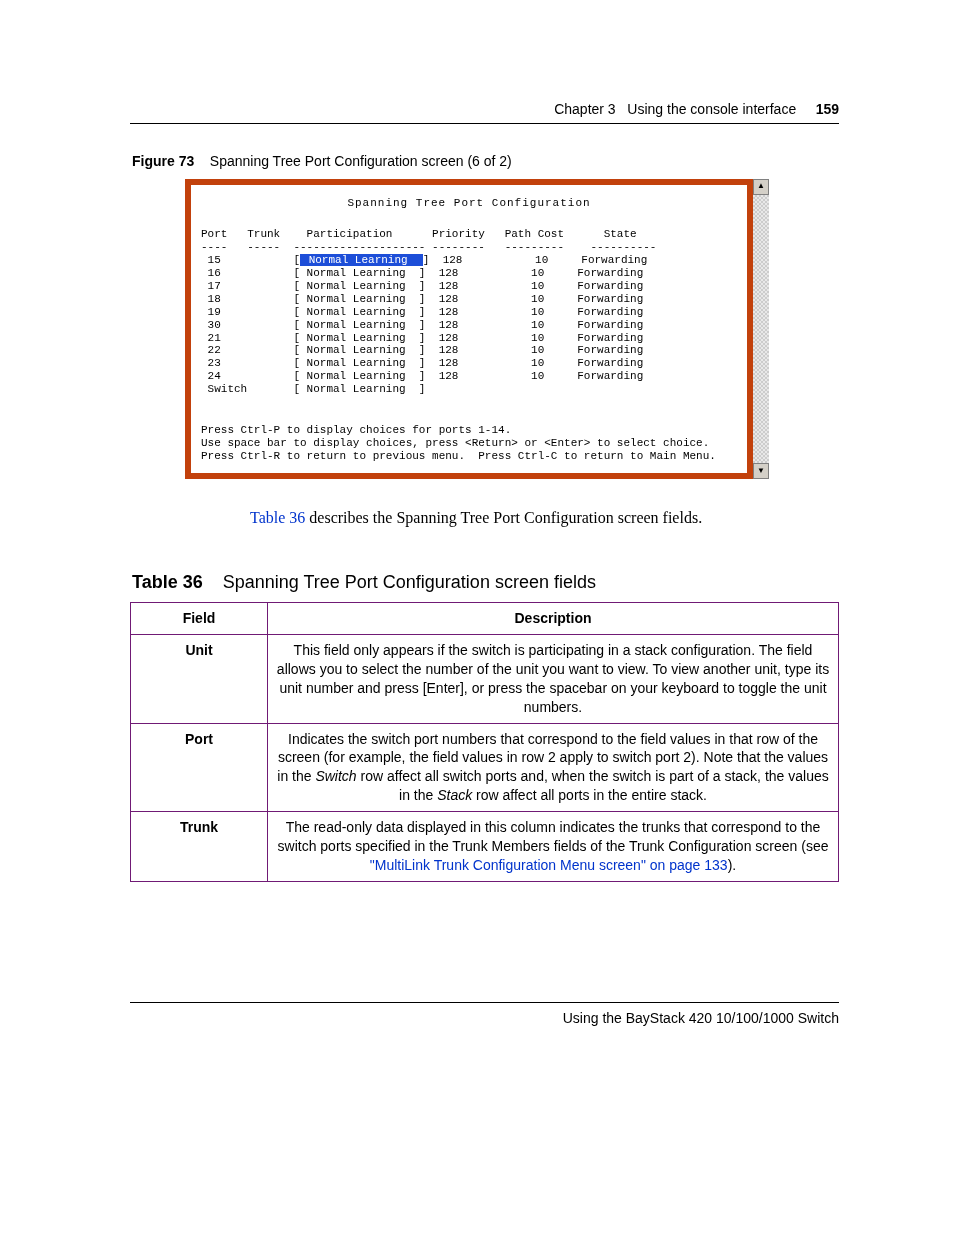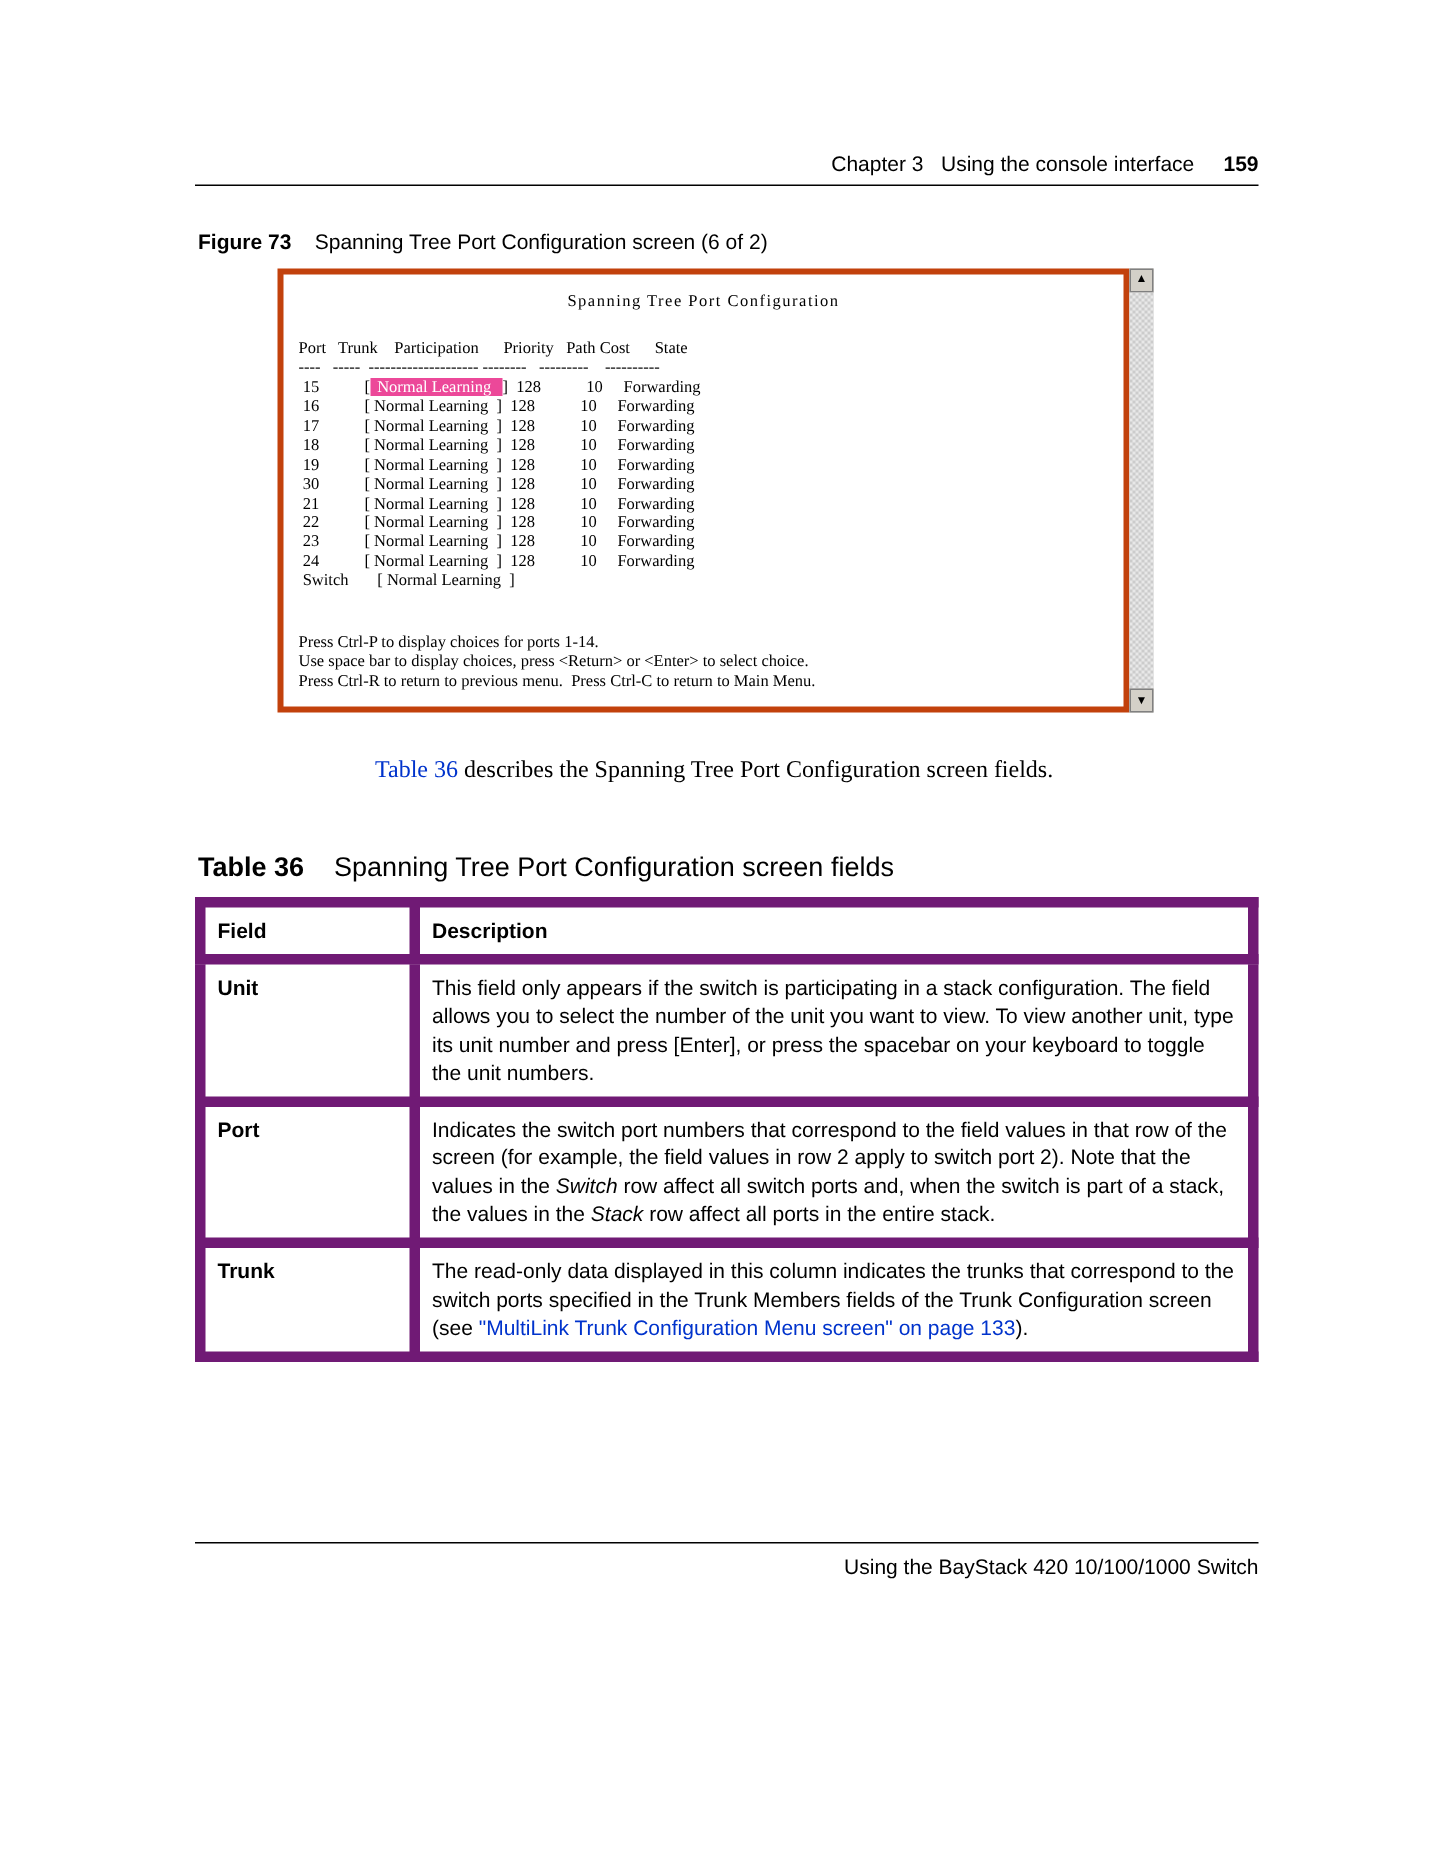--- a/index.html
+++ b/index.html
@@ -36,36 +36,36 @@
 
   
   .shot-wrap {
     display: flex;
     align-items: stretch;
     margin: 0 0 28px 55px;
     width: 584px;
   }
   .terminal {
     flex: 1;
-    border: 4px solid #c2410c;
+    border: 6px solid #c2410c;
     background: #fff;
-    font-family: Liberation Serif, serif;
+    font-family: Liberation Mono, monospace;
     font-size: 11px;
     line-height: 1.18;
     padding: 12px 10px 10px 10px;
     color: #000;
   }
   .terminal .title {
     text-align: center;
     letter-spacing: 1px;
     margin-bottom: 18px;
   }
   .terminal .row { white-space: pre; }
   .terminal .hl {
-    background: #ec4899;
+    background: #1d4ed8;
     color: #fff;
     padding: 0 2px;
   }
   .terminal .gap { height: 28px; }
   .scrollbar {
     width: 16px;
     display: flex;
     flex-direction: column;
     background: #e0e0e0;
   }
@@ -95,24 +95,24 @@
 
   .tblcap { font-size: 18px; margin: 0 0 8px 2px; }
   .tblcap .lbl { font-weight: bold; }
 
   table.spec {
     border-collapse: collapse;
     width: 100%;
     font-size: 14px;
   }
   table.spec th, table.spec td {
-    border: 7px solid #701a75;
+    border: 1px solid #701a75;
     padding: 6px 8px;
     vertical-align: top;
-    text-align: left;
+    text-align: center;
   }
   table.spec th { font-weight: bold; }
   table.spec em { font-style: italic; }
   table.spec .xref { color: #0033cc; }
 
   .footer {
     margin-top: 120px;
   }
   .footer .hr { margin-bottom: 6px; }
   .footer .txt {

